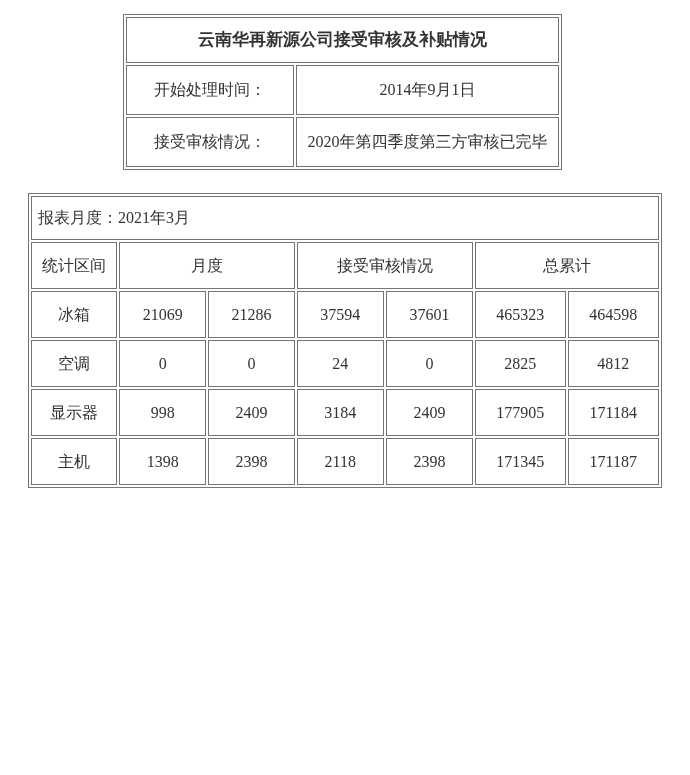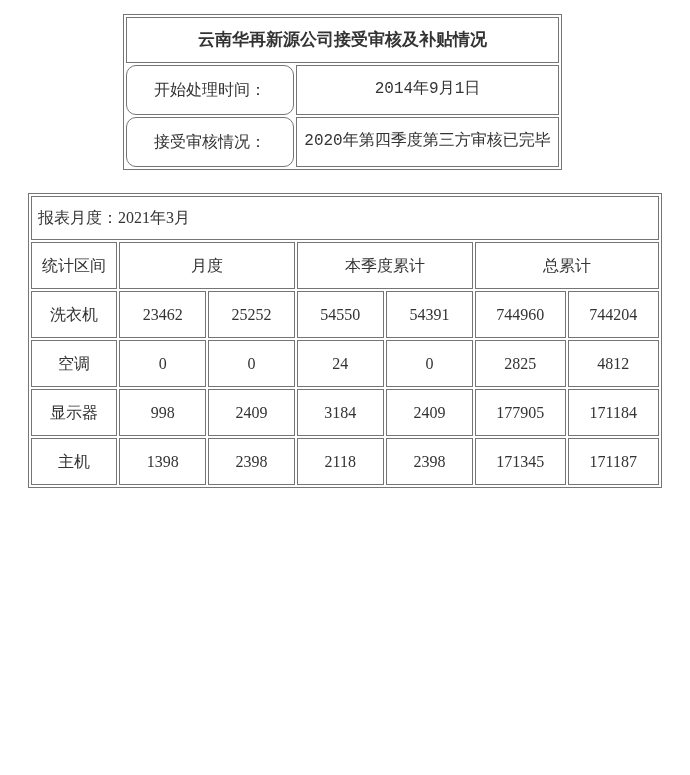--- a/index.html
+++ b/index.html
@@ -35,22 +35,22 @@
   
   .info-table {
     margin: 14px 0 0 123px;
     width: 356px;
   }
   .info-table .title-cell {
     font-weight: bold;
     font-size: 17px;
     height: 40px;
   }
-  .info-table .label-cell { height: 44px; border-radius: 10px; }
-  .info-table .value-cell { height: 44px; font-family: Liberation Mono, monospace; }
+  .info-table .label-cell { height: 44px; }
+  .info-table .value-cell { height: 44px; }
   .info-table .tall { height: 82px; }
   
   .report-table {
     margin: 23px 0 0 28px;
     width: 634px;
   }
   .report-table td { height: 41px; }
   .report-table .month-cell {
     text-align: left;
     padding-left: 6px;
@@ -90,32 +90,32 @@
       <col style="width:88px">
     <col style="width:89px">
   </colgroup>
   <tbody>
       <tr>
     <td colspan="7" class="month-cell">报表月度：2021年3月</td>
   </tr>
   <tr>
     <td>统计区间</td>
     <td colspan="2">月度</td>
-    <td colspan="2">本季度累计</td>
+    <td colspan="2">接受审核情况</td>
     <td colspan="2">总累计</td>
   </tr>
 
   <tr>
-    <td>洗衣机</td>
-    <td>23462</td>
-    <td>25252</td>
-    <td>54550</td>
-    <td>54391</td>
-    <td>744960</td>
-    <td>744204</td>
+    <td>冰箱</td>
+    <td>21069</td>
+    <td>21286</td>
+    <td>37594</td>
+    <td>37601</td>
+    <td>465323</td>
+    <td>464598</td>
   </tr>
   <tr>
     <td>空调</td>
     <td>0</td>
     <td>0</td>
     <td>24</td>
     <td>0</td>
     <td>2825</td>
     <td>4812</td>
   </tr>

